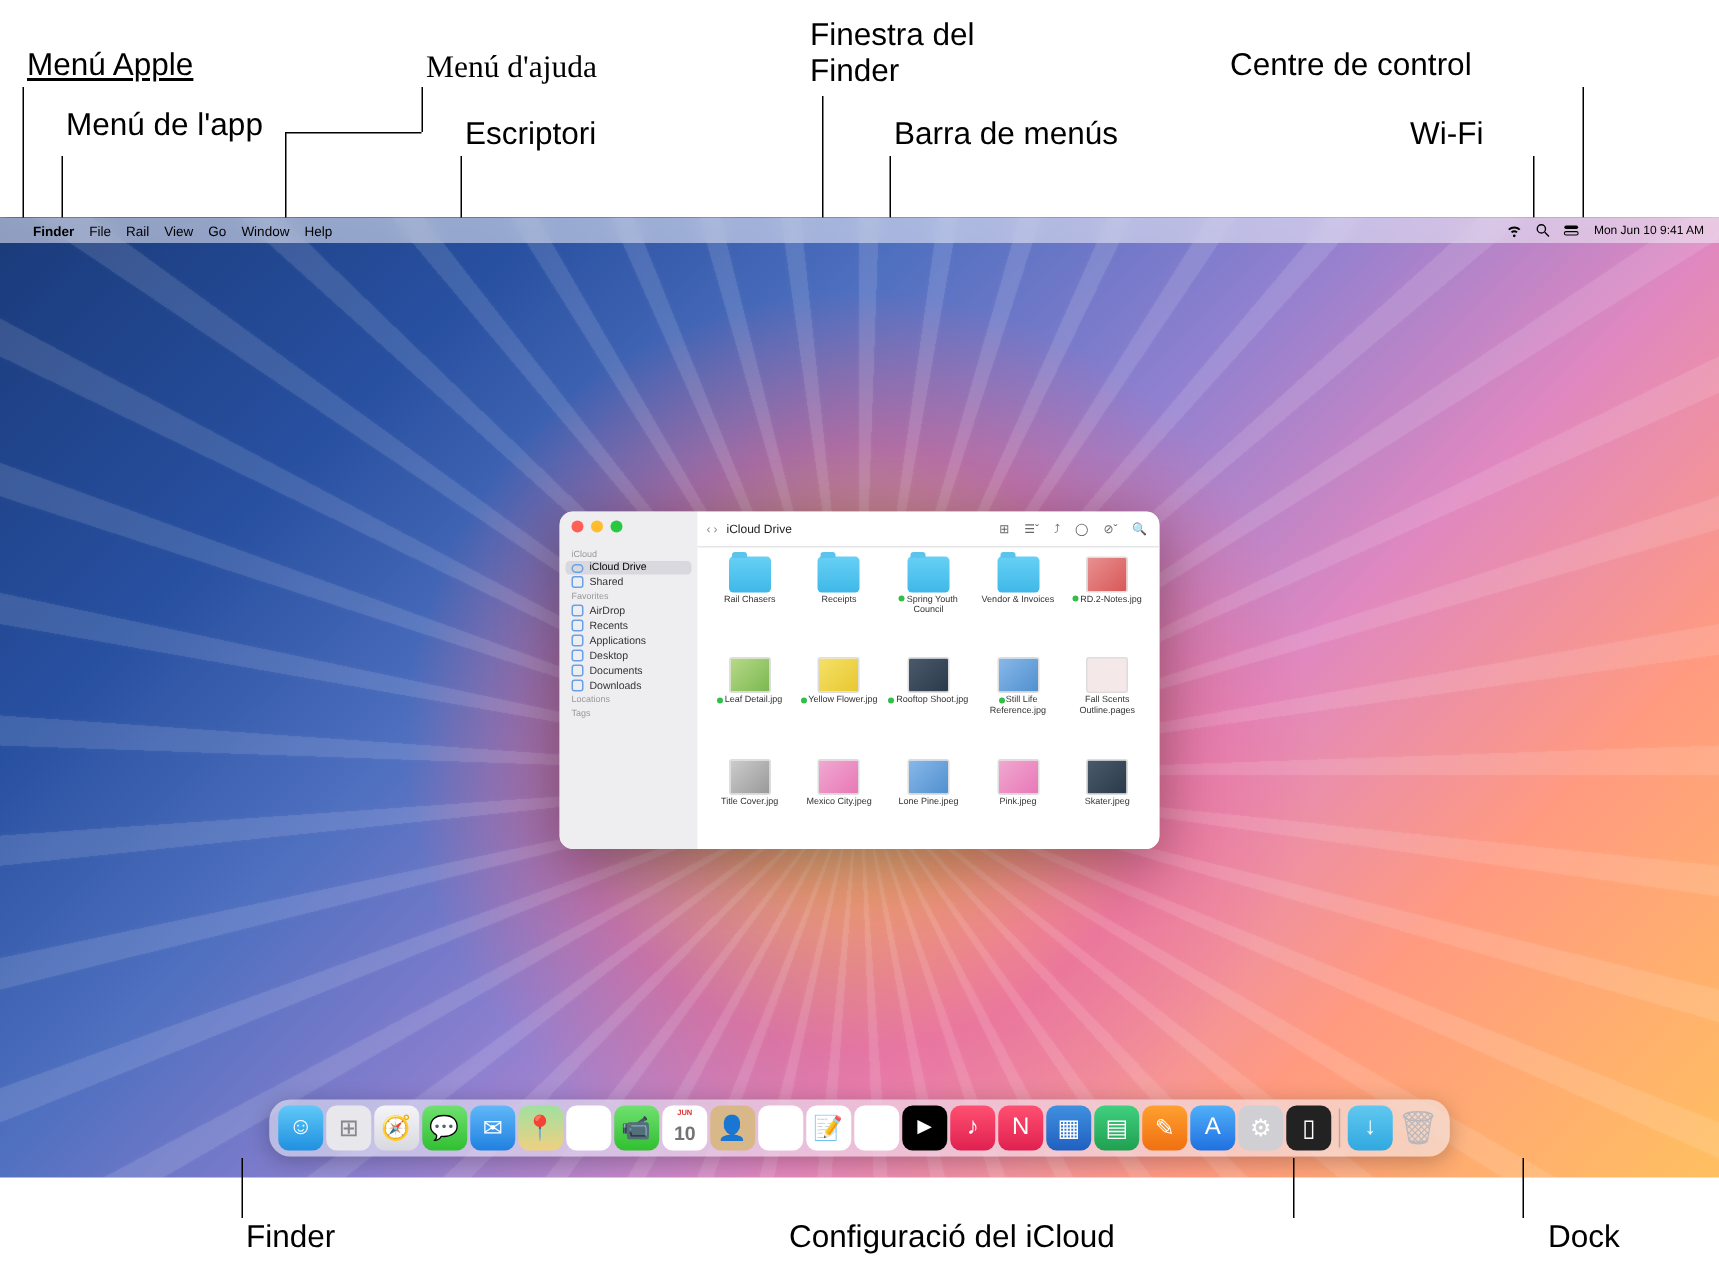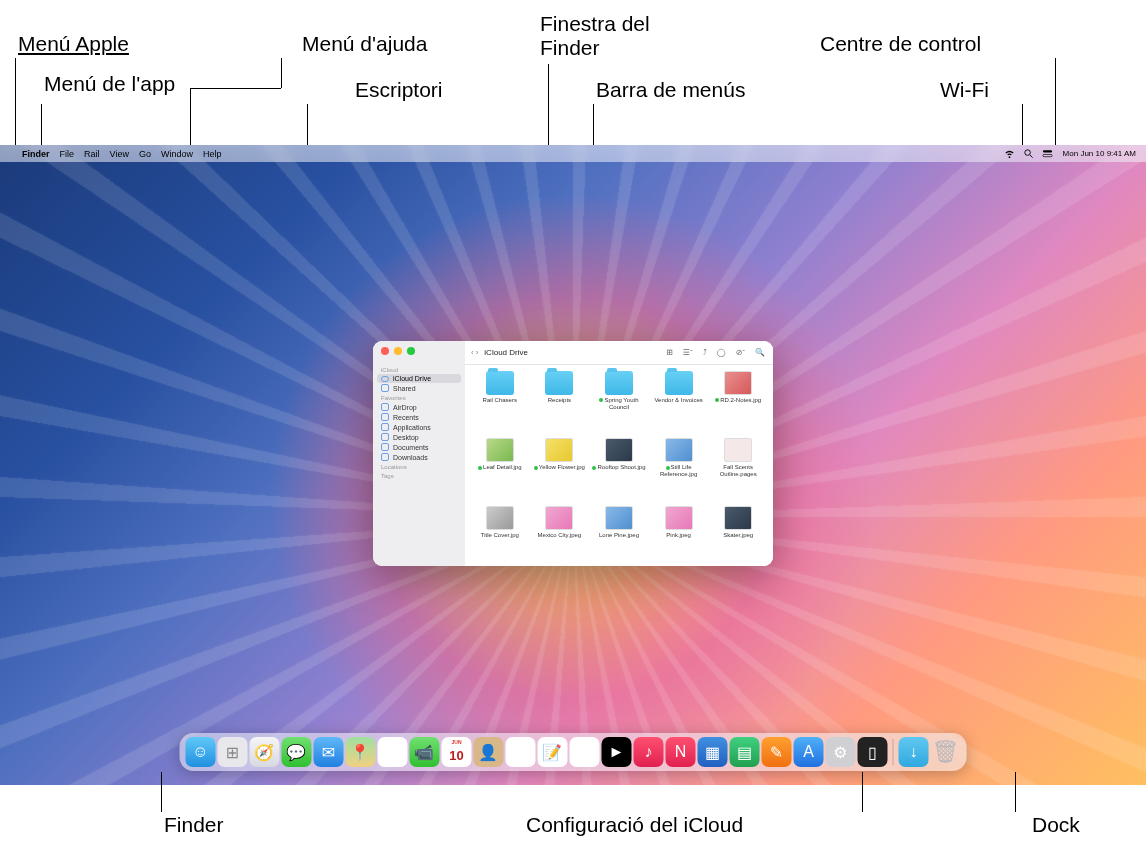--- a/index.html
+++ b/index.html
@@ -70,22 +70,22 @@
 .dock { background:rgba(240,240,248,0.55); backdrop-filter:blur(10px); border-radius:14px; padding:4px 6px; display:flex; align-items:center; gap:2px; box-shadow:0 3px 15px rgba(0,0,0,0.25); }
 .dock-icon { width:30px; height:30px; border-radius:7px; display:flex; align-items:center; justify-content:center; font-size:16px; color:#fff; position:relative; }
 .dock-sep { width:1px; height:26px; background:rgba(0,0,0,0.2); margin:0 3px; }
 
 </style>
 </head>
 <body>
 
 <div class="callout" style="left:18px; top:32px;text-decoration:underline;">Menú Apple</div>
 <div class="callout" style="left:44px; top:72px;">Menú de l'app</div>
-<div class="callout" style="left:302px; top:32px;">Menú d'ajuda</div>
-<div class="callout" style="left:310px; top:78px;margin-left:45px;">Escriptori</div>
+<div class="callout" style="left:284px; top:32px;font-family:Liberation Serif, serif;">Menú d'ajuda</div>
+<div class="callout" style="left:310px; top:78px;">Escriptori</div>
 <div class="callout" style="left:540px; top:12px; white-space:pre-line;">Finestra del
 Finder</div>
 <div class="callout" style="left:596px; top:78px;">Barra de menús</div>
 <div class="callout" style="left:820px; top:32px;">Centre de control</div>
 <div class="callout" style="left:940px; top:78px;">Wi-Fi</div>
 
 <div class="callout-line" style="left:15px; top:58px; width:1px; height:92px;"></div>
 <div class="callout-line" style="left:41px; top:104px; width:1px; height:46px;"></div>
 <div class="callout-line" style="left:281px; top:58px; width:1px; height:30px;"></div>
 <div class="callout-line" style="left:281px; top:88px; width:1px; height:0;"></div>
@@ -258,21 +258,21 @@
         <div class="dock-icon" style="background: linear-gradient(rgb(96, 200, 248), rgb(32, 144, 224));">☺</div>
         <div class="dock-icon" style="background: rgb(232, 232, 236); color: rgb(136, 136, 136);">⊞</div>
         <div class="dock-icon" style="background: linear-gradient(rgb(245, 245, 248), rgb(216, 216, 224));">🧭</div>
         <div class="dock-icon" style="background: linear-gradient(rgb(112, 224, 112), rgb(48, 192, 48));">💬</div>
         <div class="dock-icon" style="background: linear-gradient(rgb(96, 184, 248), rgb(32, 128, 224));">✉</div>
         <div class="dock-icon" style="background: linear-gradient(rgb(160, 224, 160), rgb(240, 208, 128));">📍</div>
         <div class="dock-icon" style="background: rgb(255, 255, 255);">✿</div>
         <div class="dock-icon" style="background: linear-gradient(rgb(112, 224, 112), rgb(48, 192, 48));">📹</div>
         <div class="dock-icon" style="background: rgb(255, 255, 255); color: rgb(224, 48, 48); font-weight: 700; font-size: 13px;">
           <div style="position:absolute;top:2px;font-size:5px;color:#e03030;">JUN</div>
-          <div style="margin-top:6px;color:#b91c1c;">10</div>
+          <div style="margin-top:6px;color:#737373;">10</div>
         </div>
         <div class="dock-icon" style="background: rgb(216, 184, 136);">👤</div>
         <div class="dock-icon" style="background: rgb(255, 255, 255);">☰</div>
         <div class="dock-icon" style="background: rgb(255, 255, 255);">📝</div>
         <div class="dock-icon" style="background: rgb(255, 255, 255);">〰</div>
         <div class="dock-icon" style="background: rgb(0, 0, 0);">►</div>
         <div class="dock-icon" style="background: linear-gradient(rgb(255, 80, 112), rgb(224, 32, 80));">♪</div>
         <div class="dock-icon" style="background: linear-gradient(rgb(255, 80, 112), rgb(224, 32, 80));">N</div>
         <div class="dock-icon" style="background: linear-gradient(rgb(64, 144, 224), rgb(32, 96, 192));">▦</div>
         <div class="dock-icon" style="background: linear-gradient(rgb(64, 208, 128), rgb(32, 160, 80));">▤</div>

